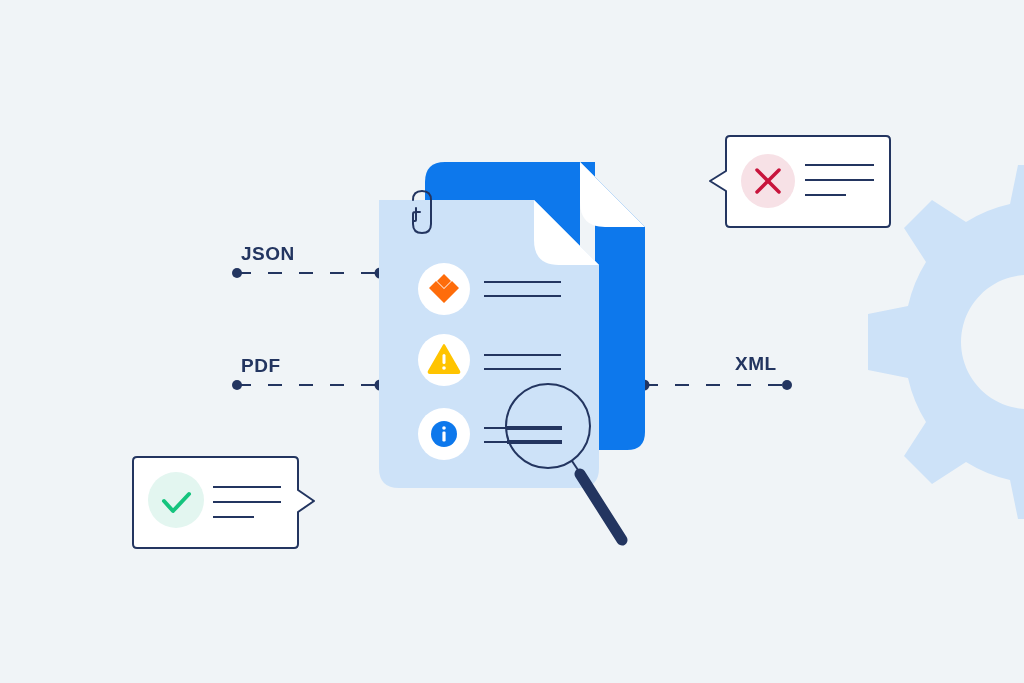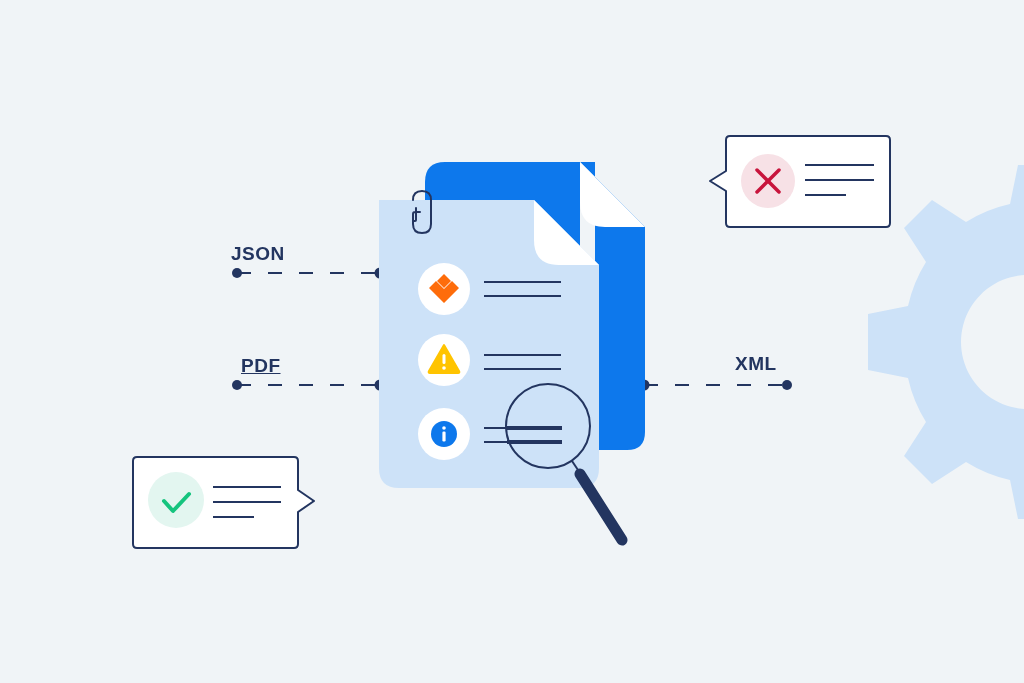--- a/index.html
+++ b/index.html
@@ -27,22 +27,22 @@
   <g fill="#233560">
     <circle cx="237" cy="273" r="5"></circle>
     <circle cx="380" cy="273" r="5.5"></circle>
     <circle cx="237" cy="385" r="5"></circle>
     <circle cx="380" cy="385" r="5.5"></circle>
     <circle cx="644" cy="385" r="5.5"></circle>
     <circle cx="787" cy="385" r="5"></circle>
   </g>
 </svg>
 
-<div class="label" style="left:231px;top:243px;">JSON</div>
-<div class="label" style="left:241px;top:355px;text-decoration:underline;">PDF</div>
+<div class="label" style="left:241px;top:243px;">JSON</div>
+<div class="label" style="left:241px;top:355px;">PDF</div>
 <div class="label" style="left:735px;top:353px;text-align:center;">XML</div>
 
 <svg class="abs" style="left:425px;top:162px;" width="220" height="290" viewBox="0 0 220 290">
   <path d="M 20 0 L 155 0 L 220 65 L 220 270 Q 220 288 202 288 L 170 288 L 170 0 Z" fill="#0d78ec"></path>
   <path d="M 20 0 L 155 0 L 155 0 L 155 270 L 0 270 L 0 20 Q 0 0 20 0 Z" fill="#0d78ec"></path>
   <path d="M 155 0 L 220 65 L 180 65 Q 155 65 155 40 Z" fill="#ffffff"></path>
 </svg>
 
 <svg class="abs" style="left:379px;top:200px;" width="222" height="290" viewBox="0 0 222 290">
   <path d="M 0 0 L 155 0 L 220 65 L 220 268 Q 220 288 200 288 L 20 288 Q 0 288 0 268 Z" fill="#cde2f8"></path>

